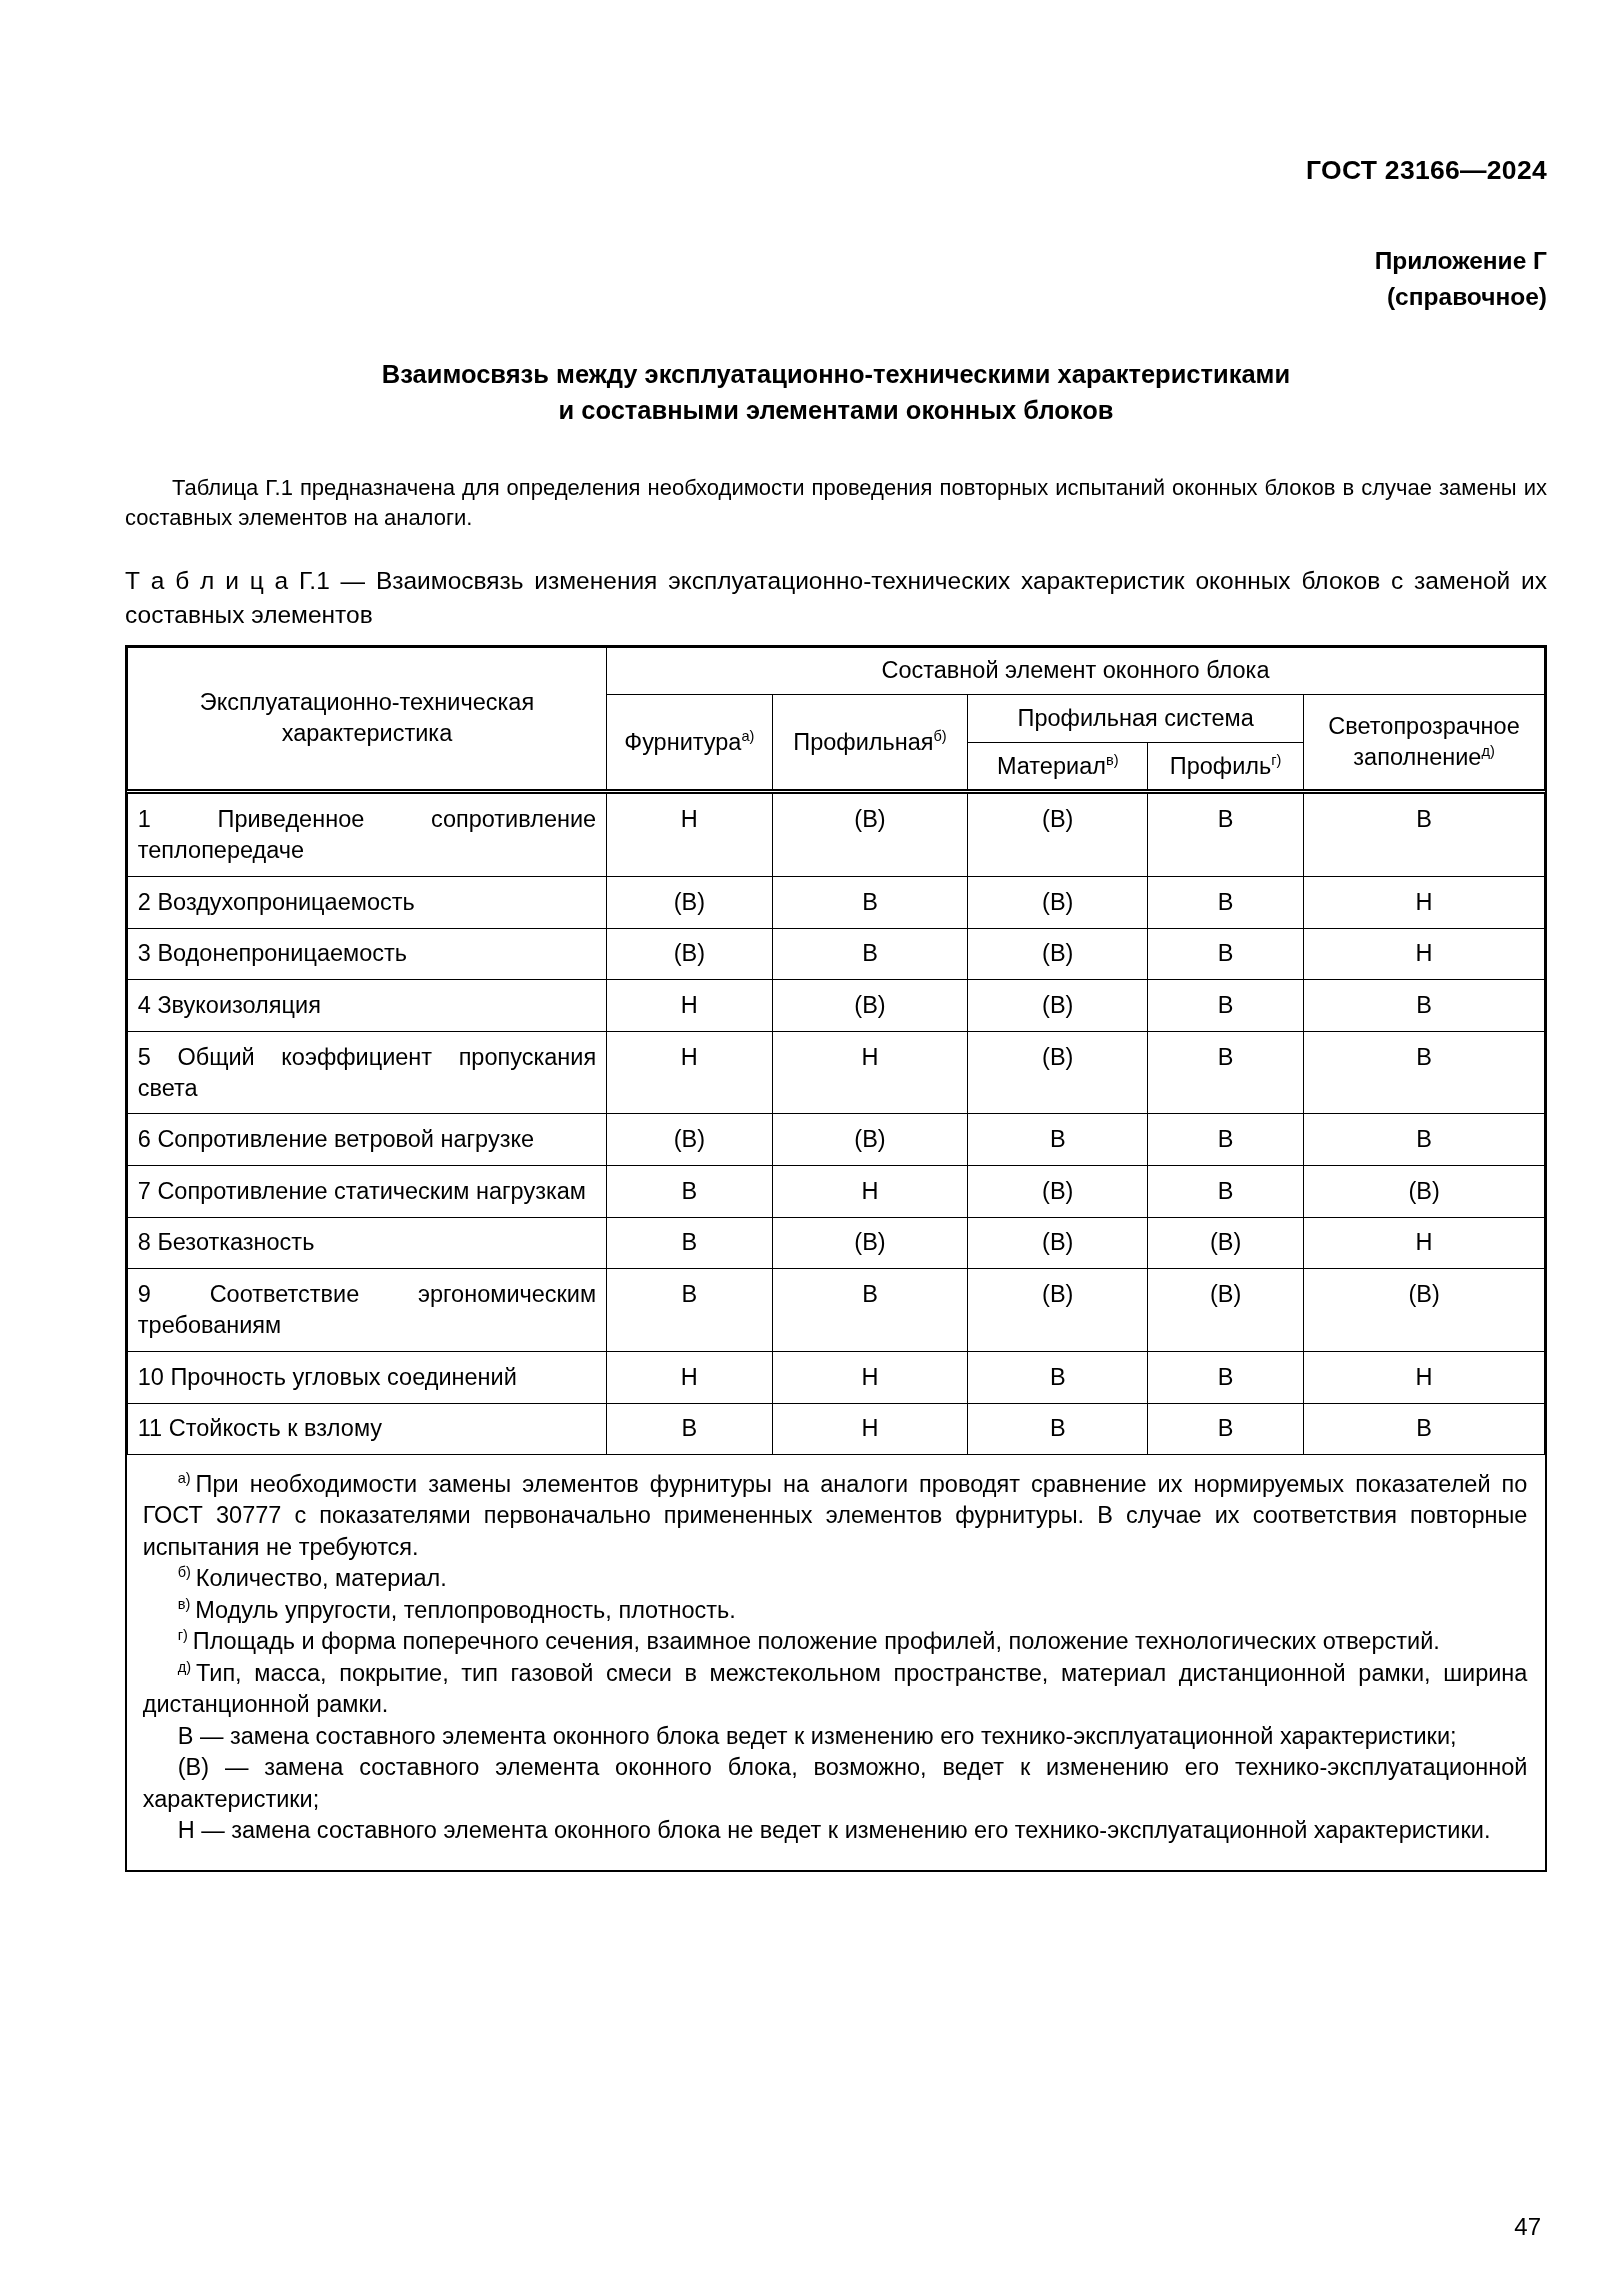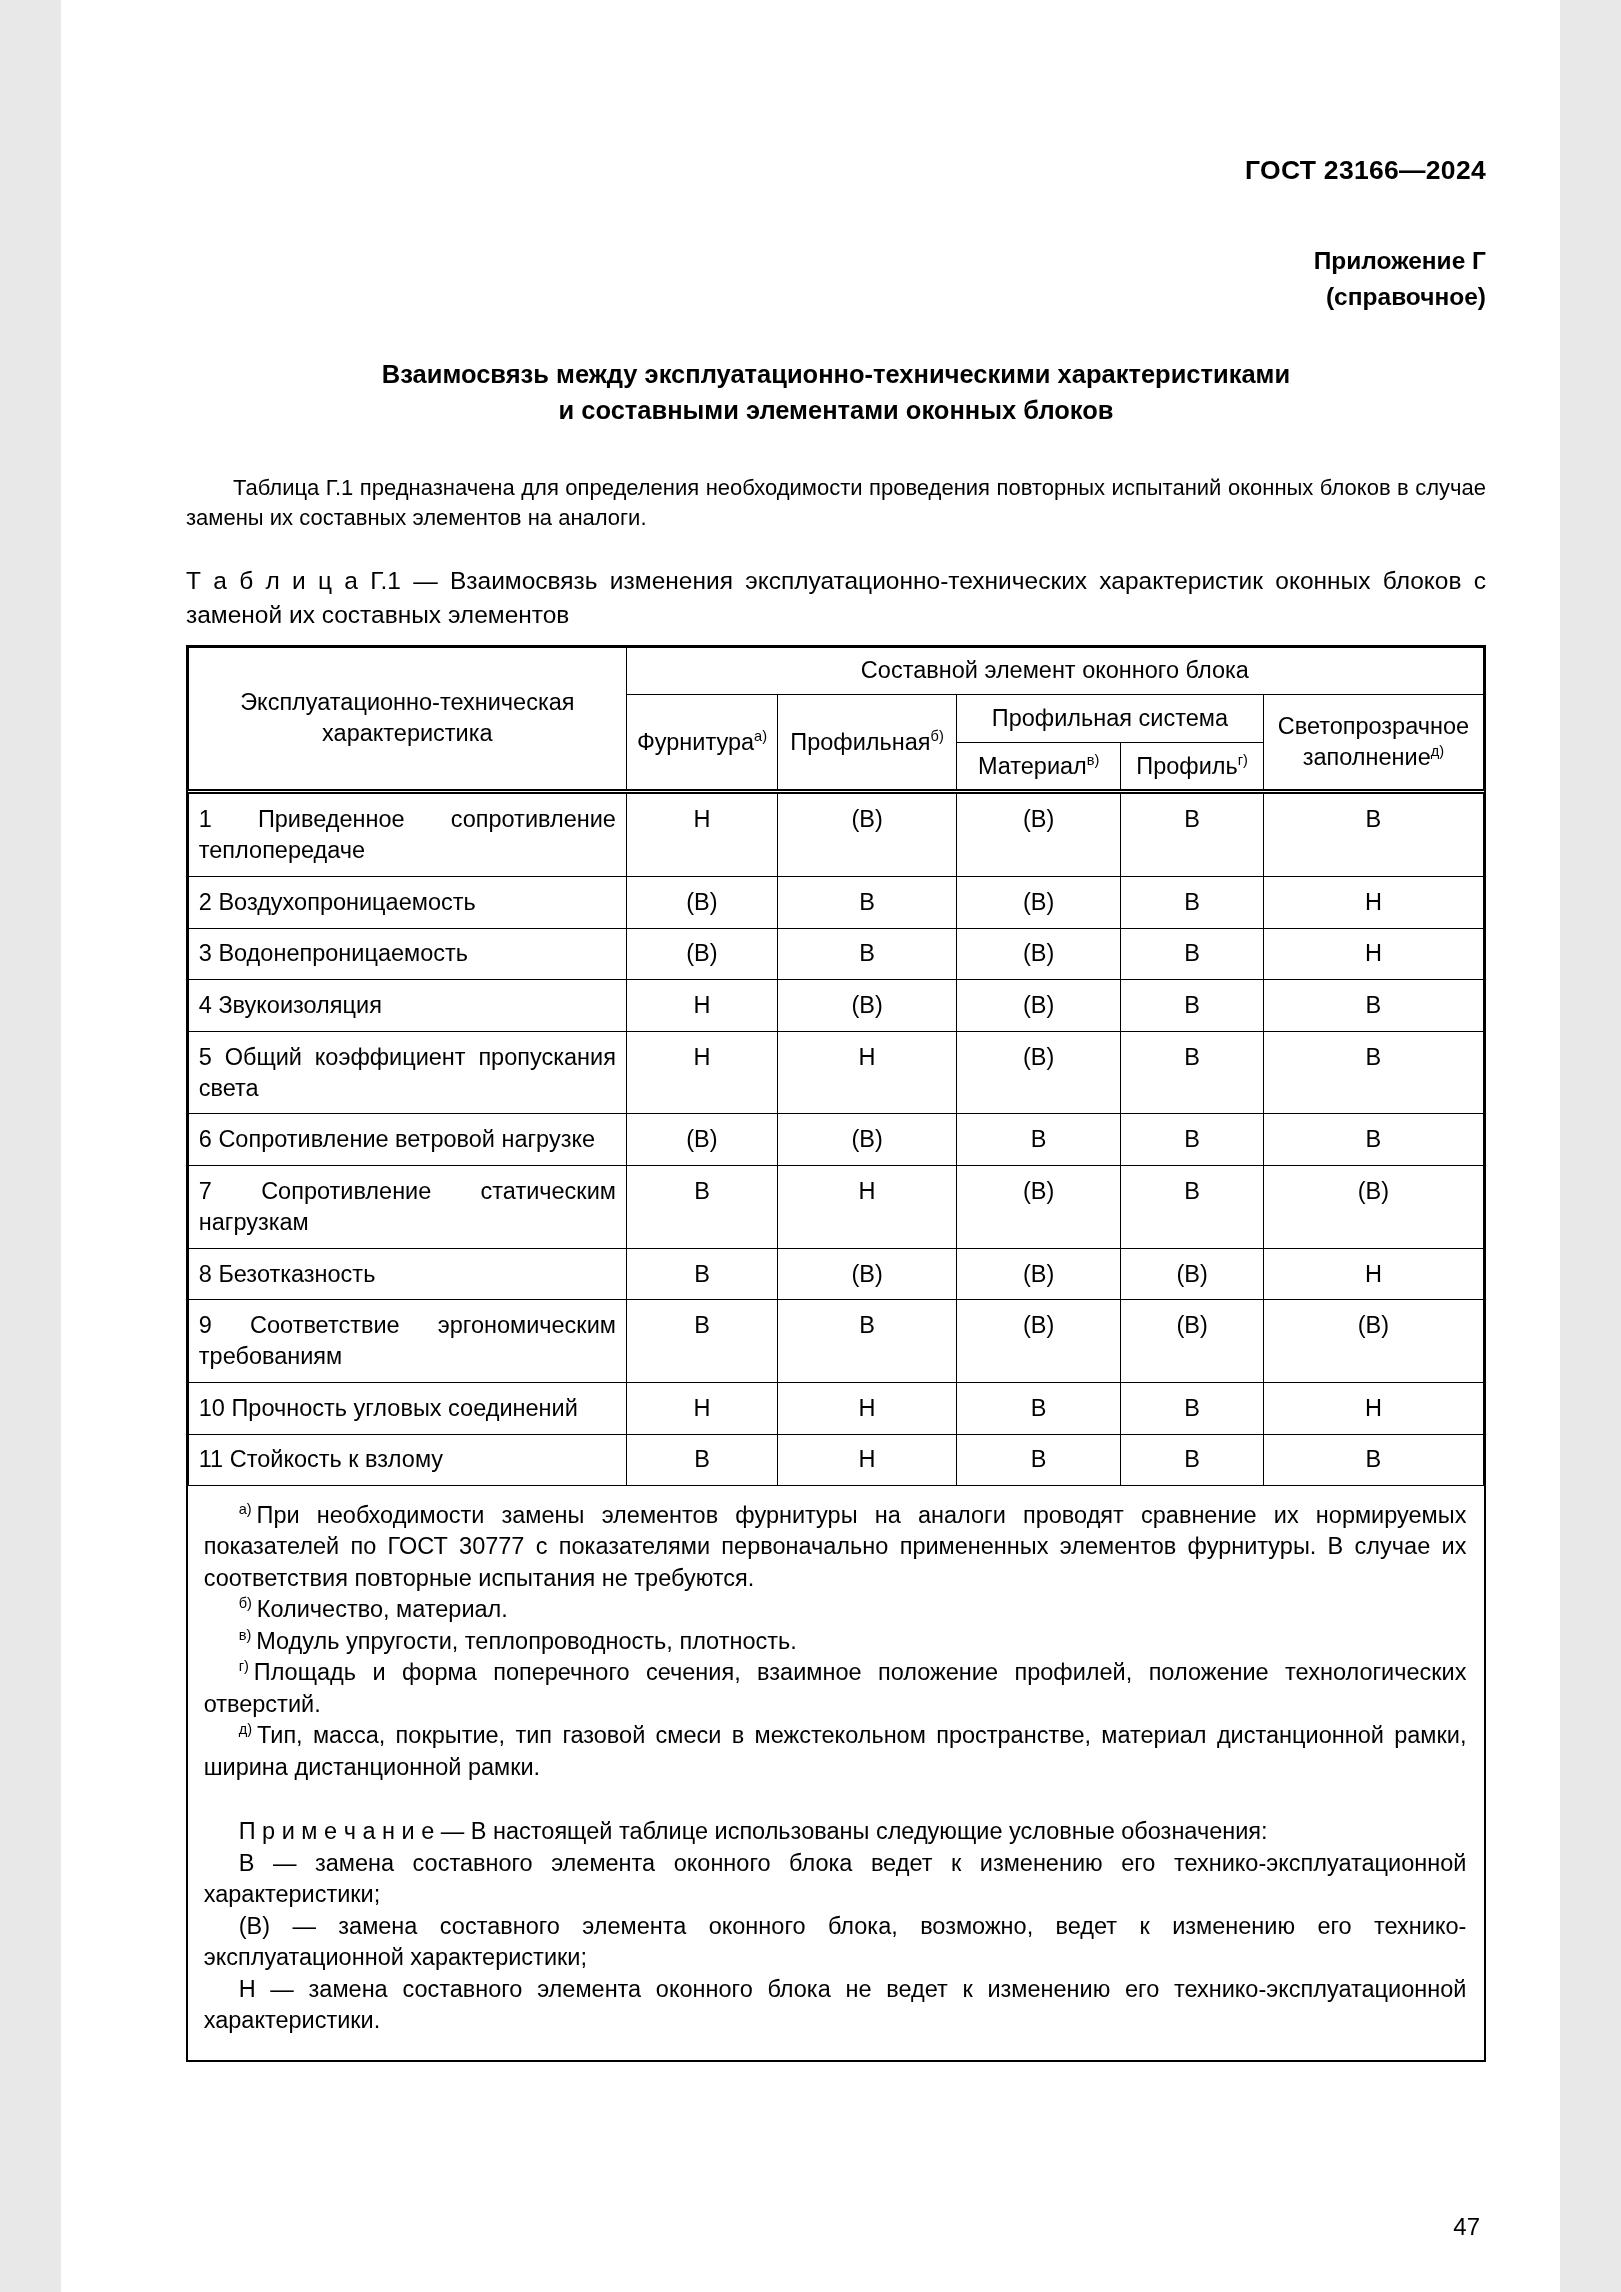--- a/index.html
+++ b/index.html
@@ -2,21 +2,21 @@
 <html lang="ru"><head>
 <meta charset="utf-8">
 <style>
   html, body {
     margin: 0;
     padding: 0;
     background: #e8e8e8;
   }
   .page {
     position: relative;
-    width: 1499px;
+    width: 1621px;
     min-height: 2293px;
     margin: 0 auto;
     background: #ffffff;
     font-family: "Liberation Sans", sans-serif;
     color: #000000;
     box-sizing: border-box;
   }
   .content {
     padding: 155px 74px 0 125px; 
   }
@@ -261,21 +261,20 @@
         </tbody>
       </table>
 
       <div class="notes">
         <p class="fn"><sup>а)</sup><span>При необходимости замены элементов фурнитуры на аналоги проводят сравнение их нормируемых показателей по ГОСТ 30777 с показателями первоначально примененных элементов фурнитуры. В случае их соответствия повторные испытания не требуются.</span></p>
         <p class="fn"><sup>б)</sup><span>Количество, материал.</span></p>
         <p class="fn"><sup>в)</sup><span>Модуль упругости, теплопроводность, плотность.</span></p>
         <p class="fn"><sup>г)</sup><span>Площадь и форма поперечного сечения, взаимное положение профилей, положение технологических отверстий.</span></p>
         <p class="fn"><sup>д)</sup><span>Тип, масса, покрытие, тип газовой смеси в межстекольном пространстве, материал дистанционной рамки, ширина дистанционной рамки.</span></p>
 
-        <p class="note-head">П р и м е ч а н и е — В настоящей таблице использованы следующие условные обозначения:</p>
         <p class="note-item">В — замена составного элемента оконного блока ведет к изменению его технико-эксплуатационной характеристики;</p>
         <p class="note-item">(В) — замена составного элемента оконного блока, возможно, ведет к изменению его технико-эксплуатационной характеристики;</p>
         <p class="note-item">Н — замена составного элемента оконного блока не ведет к изменению его технико-эксплуатационной характеристики.</p>
       </div>
     </div>
 
   </div>
 
   <div class="page-number">47</div>
 </div>

